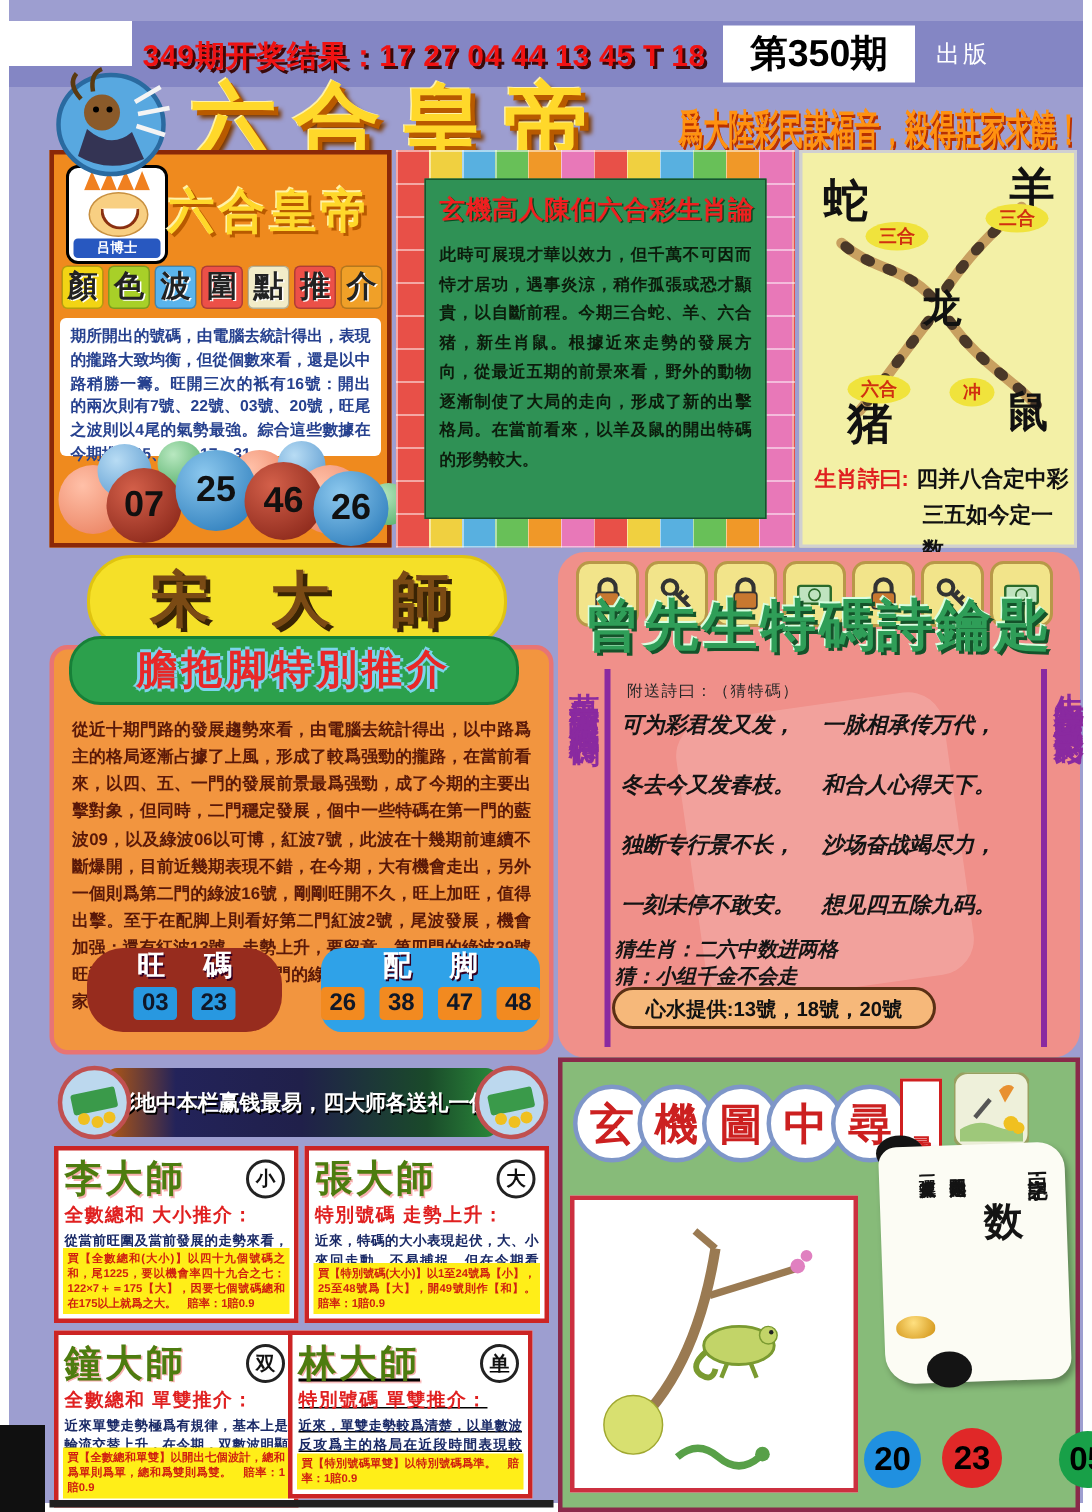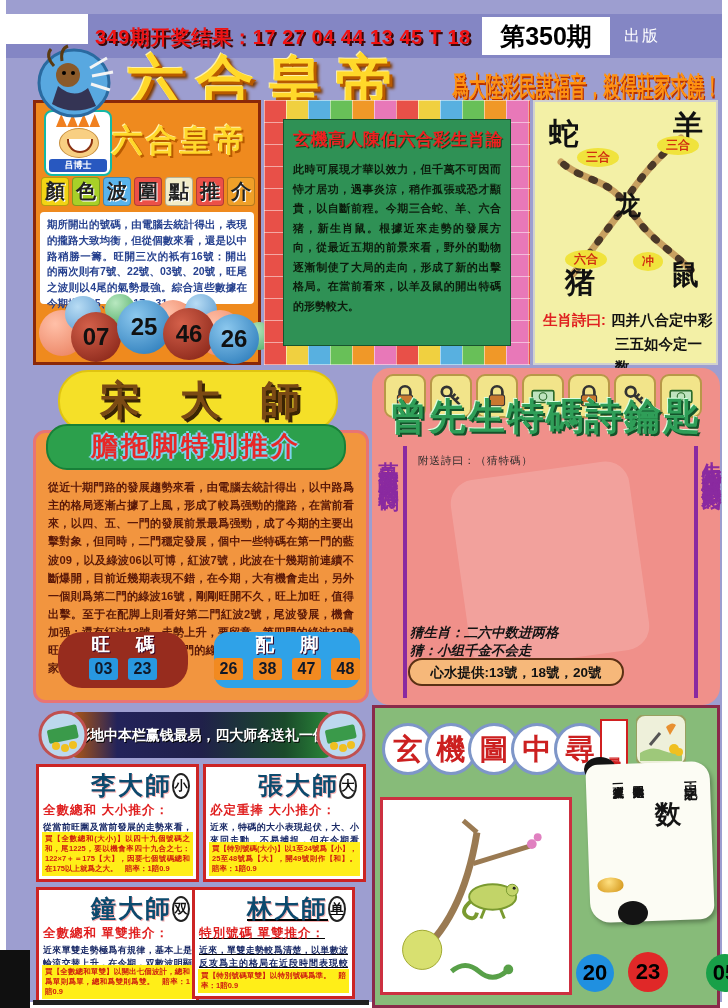--- a/index.html
+++ b/index.html
@@ -17,21 +17,21 @@
   .publish{left:624px;top:26px;color:#ffffff;font-size:16px;letter-spacing:2px;}
   .logo{left:32px;top:44px;width:88px;height:74px;z-index:5;}
   .main-title{left:126px;top:44px;font-size:58px;font-weight:bold;letter-spacing:12px;color:#ffd82a;
               text-shadow:3px 3px 0 #b85a00,-1px -1px 0 #fff2a8,5px 5px 3px #7a3800;white-space:nowrap;}
   .main-subtitle{left:452px;top:68px;font-size:28px;font-weight:bold;color:#ff9210;white-space:nowrap;
                  text-shadow:2px 2px 0 #b83000;transform:scaleX(0.60);transform-origin:left center;}
   
   .box-color{left:33px;top:100px;width:228px;height:265px;background:#ef8a1e;
              border:3px solid #8a2808;box-sizing:border-box;}
   .mascot{left:44px;top:110px;width:64px;height:62px;background:#fff;border-radius:8px;
-          border:2px solid #14b8a6;}
+          border:2px solid #000000;}
   .crown{position:absolute;left:10px;top:2px;width:44px;height:13px;background:#f08020;
          clip-path:polygon(0 100%,12% 0,25% 100%,38% 0,50% 100%,63% 0,76% 100%,88% 0,100% 100%);}
   .face{position:absolute;left:13px;top:16px;width:38px;height:28px;background:#f8cf82;
         border-radius:50%;border:1px solid #c89040;}
   .smile{position:absolute;left:21px;top:27px;width:22px;height:12px;background:#fff;border:2px solid #8a3010;
          border-top:none;border-radius:0 0 18px 18px;}
   .ribbon{position:absolute;left:3px;bottom:2px;width:58px;height:13px;background:#2858c0;border-radius:3px;
           color:#fff;font-size:9px;font-weight:bold;text-align:center;line-height:13px;}
   .color-title{left:112px;top:120px;font-size:31px;font-weight:bold;letter-spacing:3px;color:#ffd82a;
                text-shadow:2px 2px 0 #b85a00,-1px -1px 0 #fff2a8;white-space:nowrap;}
@@ -133,22 +133,22 @@
   .coin{width:50px;height:50px;z-index:2;}
   .coin-l{left:38px;top:710px;}
   .coin-r{left:316px;top:710px;}
   .master{position:absolute;width:163px;background:#fff;border:3px solid #cc2424;box-sizing:border-box;
           padding:2px 4px;}
   .m-li{left:36px;top:764px;height:118px;}
   .m-zhang{left:203px;top:764px;height:118px;}
   .m-zhong{left:36px;top:887px;height:118px;}
   .m-lin{left:192px;top:887px;height:112px;text-decoration:underline;}
   .m-head{display:flex;align-items:center;}
-  .m-name{color:#0c4a6e;font-size:25px;font-weight:bold;letter-spacing:2px;
-          text-shadow:1px 1px 0 #f8b0b0;white-space:nowrap;margin-left:48px;}
+  .m-name{color:#4d7c0f;font-size:25px;font-weight:bold;letter-spacing:2px;
+          text-shadow:1px 1px 0 #f8b0b0;white-space:nowrap;}
   .m-tag{width:22px;height:22px;border:2px solid #222;border-radius:50%;margin-left:auto;margin-right:2px;
          font-size:13px;font-weight:bold;color:#111;text-align:center;line-height:22px;box-sizing:content-box;}
   .m-sub{color:#e02020;font-size:12.5px;font-weight:bold;letter-spacing:1px;white-space:nowrap;}
   .m-body{color:#1a2a66;font-size:9px;line-height:1.42;font-weight:bold;margin-top:2px;text-align:justify;}
   .m-note{position:absolute;left:3px;right:3px;bottom:3px;background:#ffee18;color:#d02010;
           font-size:7.5px;line-height:1.35;padding:2px 3px;font-weight:bold;text-align:justify;}
   
   .box-mystery{left:372px;top:705px;width:348px;height:303px;background:#87bb79;
                border:3px solid #8a2a4a;box-sizing:border-box;}
   .mtitle{left:382px;top:723px;display:flex;}
@@ -346,20 +346,30 @@
         <svg width="28" height="26" viewBox="0 0 24 24">
           <rect x="2" y="7" width="20" height="11" rx="1.5" fill="#bfe3bf" stroke="#2a6a2a" stroke-width="1.5"></rect>
           <circle cx="12" cy="12.5" r="3.5" fill="none" stroke="#2a6a2a"></circle>
         </svg>
       </div>
   </div>
   <div class="abs zeng-title">曾先生特碼詩鑰匙</div>
   <div class="abs v-text zeng-left-v">萬千詩句玄機一觸得特碼</div>
   <div class="abs v-text zeng-right-v">先生相贈窺破天機爲彩民</div>
   <div class="abs zeng-note">附送詩曰：（猜特碼）</div>
+  <div class="abs zeng-poem">
+    <div>可为彩君发又发，</div>
+    <div>一脉相承传万代，</div>
+    <div>冬去今又发春枝。</div>
+    <div>和合人心得天下。</div>
+    <div>独断专行景不长，</div>
+    <div>沙场奋战竭尽力，</div>
+    <div>一刻未停不敢安。</div>
+    <div>想见四五除九码。</div>
+  </div>
   <div class="abs zeng-guess" style="left:410px;top:624px;">猜生肖：二六中数进两格</div>
   <div class="abs zeng-guess" style="left:410px;top:642px;">猜：小组千金不会走</div>
   <div class="abs zeng-pill">心水提供:13號，18號，20號</div>
 
   <div class="abs coin coin-l">
     <svg viewBox="0 0 50 50" width="50" height="50">
         <circle cx="25" cy="25" r="23" fill="#bcd8ee" stroke="#c05050" stroke-width="3"></circle>
         <rect x="10" y="17" width="30" height="14" rx="2" fill="#3a9a4a" transform="rotate(-12 25 25)"></rect>
         <circle cx="18" cy="36" r="4" fill="#f0c020"></circle>
         <circle cx="27" cy="38" r="4" fill="#f0c020"></circle>
@@ -386,21 +396,21 @@
       </div>
     <div class="m-sub">全數總和 大小推介：</div>
     <div class="m-body">從當前旺圍及當前發展的走勢來看，中路控制住了尾數的發展，但小碼處在上升之際，可以博定小。</div>
     <div class="m-note">買【全數總和(大小)】以四十九個號碼之和，尾1225，要以機會率四十九合之七：122×7＋＝175【大】，因要七個號碼總和在175以上就爲之大。　賠率：1賠0.9</div>
   </div>
   <div class="master m-zhang">
     <div class="m-head">
         <span class="m-name">張大師</span>
         <span class="m-tag">大</span>
       </div>
-    <div class="m-sub">必定重捧 大小推介：</div>
+    <div class="m-sub">特別號碼 走勢上升：</div>
     <div class="m-body">近來，特碼的大小表現起伏，大、小來回走動，不易捕捉，但在今期看來，開大占據上風，大家可以敲定而行。</div>
     <div class="m-note">買【特別號碼(大小)】以1至24號爲【小】，25至48號爲【大】，開49號則作【和】。　賠率：1賠0.9</div>
   </div>
   <div class="master m-zhong">
     <div class="m-head">
         <span class="m-name">鐘大師</span>
         <span class="m-tag">双</span>
       </div>
     <div class="m-sub">全數總和 單雙推介：</div>
     <div class="m-body">近來單雙走勢極爲有規律，基本上是輪流交替上升，在今期，双數波明顯呈上升之勢，必定是開双數的居多。</div>

